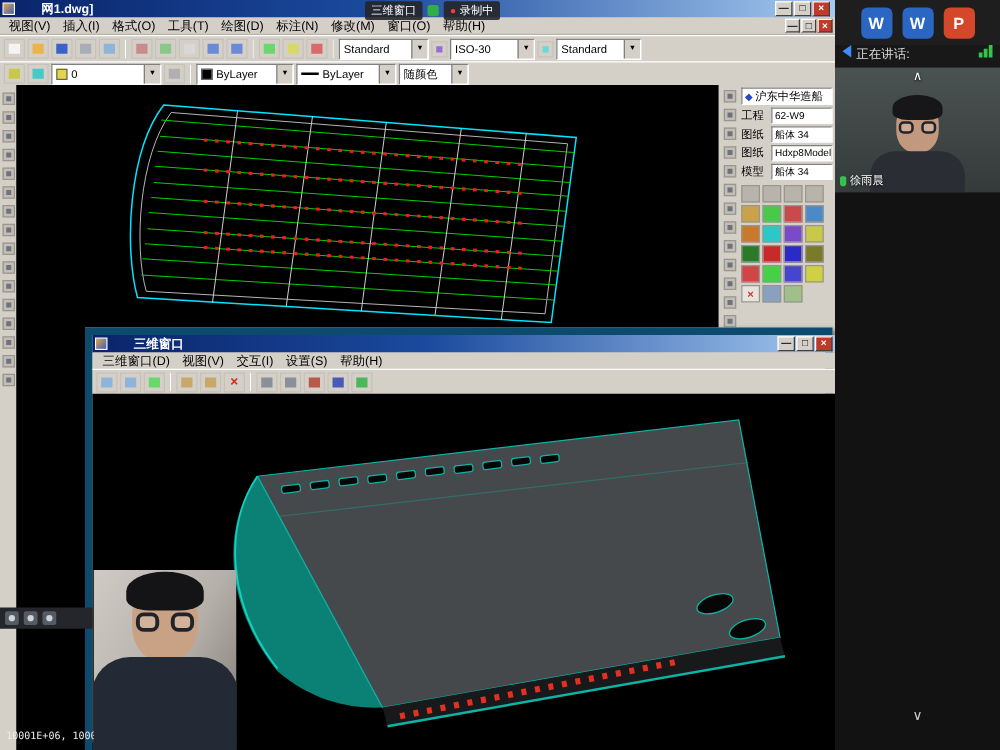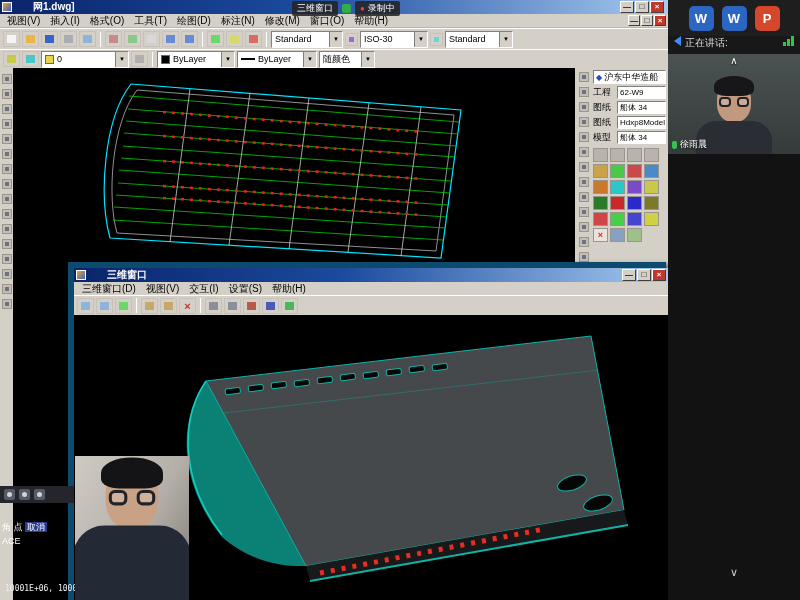--- a/index.html
+++ b/index.html
@@ -521,27 +521,20 @@
           <rect x="358" y="50" width="15" height="6" rx="2" transform="rotate(-7 358 50)"></rect>
         </g>
         <g fill="#060606" stroke="#0fb3a6" stroke-width="1">
           <ellipse cx="498" cy="168" rx="15" ry="7" transform="rotate(-18 498 168)"></ellipse>
           <ellipse cx="524" cy="188" rx="15" ry="7" transform="rotate(-18 524 188)"></ellipse>
         </g>
       </svg>
     </div>
   </div>
 
-  <div class="cmd">
-    <div>
-      <span>角 点</span>
-      <span class="opt">取消</span>
-    </div>
-    <div>ACE</div>
-  </div>
   <div class="coords">10001E+06, 1000</div>
 
   <div class="minibar">
     <span class="mbi">
         <i></i>
       </span>
     <span class="mbi">
         <i></i>
       </span>
     <span class="mbi">

